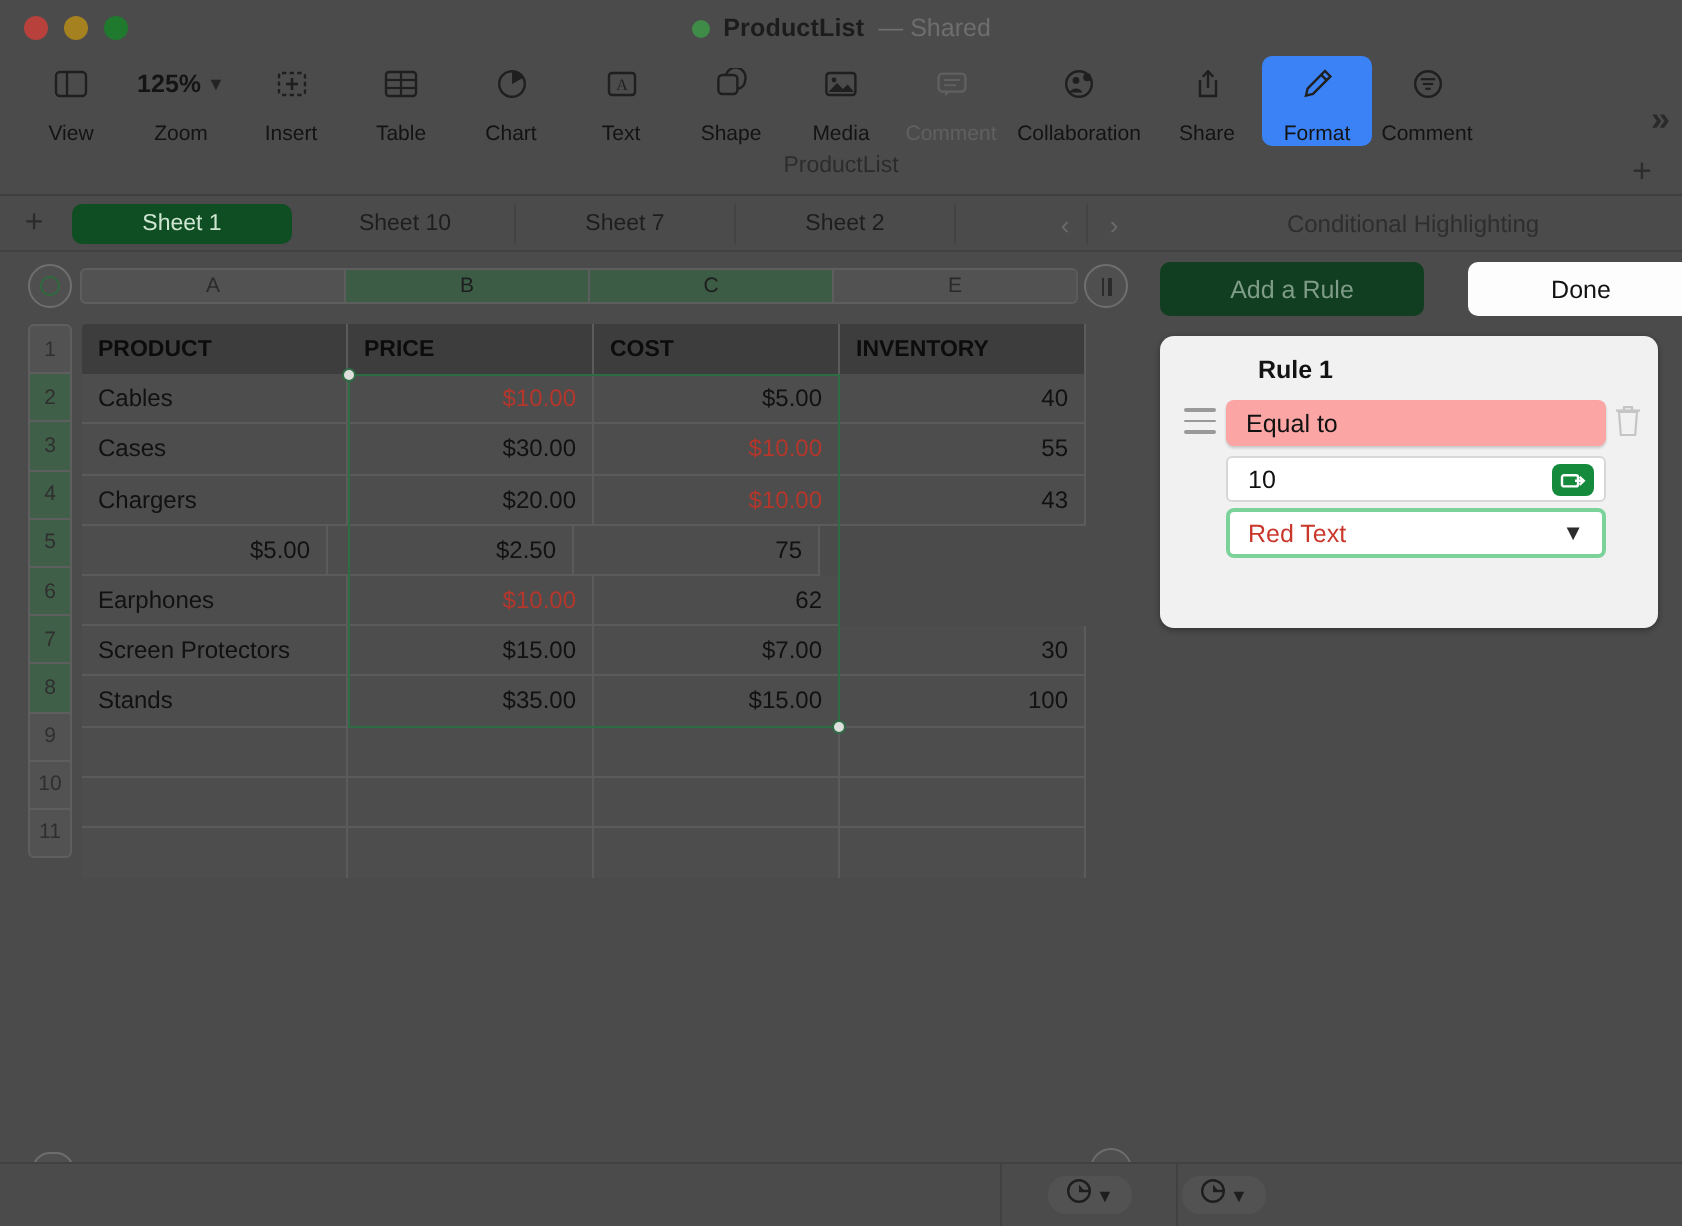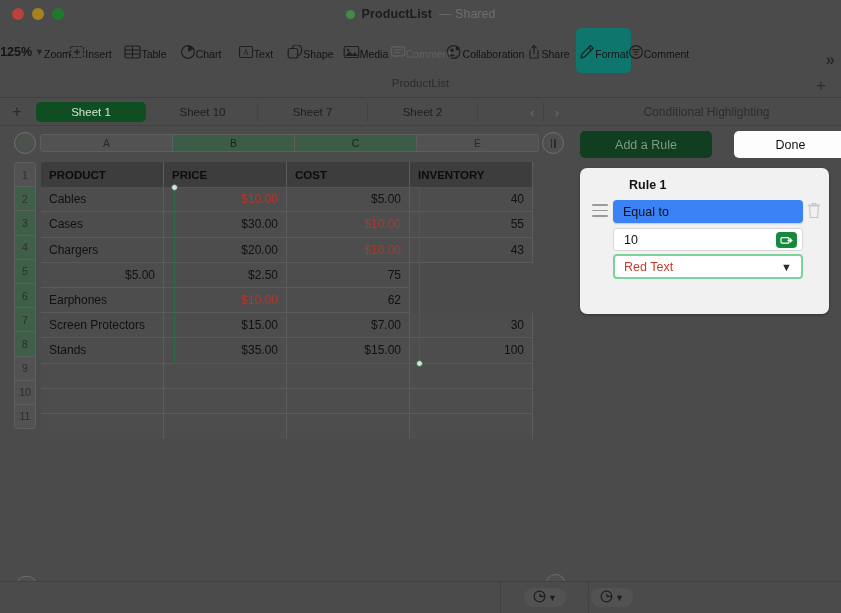--- a/index.html
+++ b/index.html
@@ -30,26 +30,26 @@
   .doc-title { font-size: 12.5px; font-weight: bold; color: #1c1c1c; letter-spacing: .1px; }
   .doc-shared { font-size: 12.5px; color: #6e6e6e; }
 
   
   .toolbar {
     position: absolute; left: 0; top: 28px; width: 841px; height: 45px;
     background: #4b4b4b;
   }
   .tb-items { position: absolute; left: 8px; top: 0; display: flex; align-items: flex-start; }
   .tbitem {
-    width: 55px; height: 45px; display: flex; flex-direction: row;
-    align-items: center; justify-content: center; padding-top: 3px;
+    width: 55px; height: 45px; display: flex; flex-direction: column;
+    align-items: center; justify-content: space-between; padding-top: 3px;
     border-radius: 5px; cursor: default;
   }
   .tbitem.wide { width: 73px; }
-  .tbitem.active { background: #0f766e; }
+  .tbitem.active { background: #3b82f6; }
   .tbicon { height: 21px; display: flex; align-items: center; justify-content: center; color: #1f1f1f; }
   .tblabel { font-size: 10.5px; color: #131313; margin-top: 3px; white-space: nowrap; }
   .tbitem.dim .tbicon, .tbitem.dim .tblabel { color: #6d6d6d; opacity: .62; }
   .zoomrow { display: flex; align-items: center; gap: 3px; height: 21px; }
   .zoomval { font-size: 12.5px; font-weight: bold; color: #141414; }
   .chev { font-size: 9px; color: #242424; }
   .tb-more {
     position: absolute; right: 8px; top: 22px;
     font-size: 17px; color: #2a2a2a; font-weight: bold; letter-spacing: -2px;
   }
@@ -156,21 +156,21 @@
     font-size: 12px; color: #111; padding: 0 8px; background: #4d4d4d;
     overflow: hidden; white-space: nowrap;
   }
   .grow.head .gcell {
     background: #3d3d3d; font-weight: bold; font-size: 11.5px;
     color: #0c0c0c; justify-content: flex-start; border-bottom: none;
   }
   .gcell.num { justify-content: flex-end; }
   .gcell.red { color: #b5362b; }
   .grow.head .gcell:first-child { border-top-left-radius: 2px; }
-  .c0 { width: 123px; }
+  .c0 { width: 133px; }
   .c1 { width: 123px; }
   .c2 { width: 123px; }
   .c3 { width: 123px; border-right: 1px solid #5b5b5b; }
   .grow:last-child .gcell { border-bottom: none; }
 
   
   .selrect {
     position: absolute; left: 174px; top: 61px; width: 246px; height: 177px;
     border: 1.3px solid #2f6b45; pointer-events: none;
   }
@@ -226,21 +226,21 @@
     position: absolute; left: 12px; top: 36px; width: 16px; height: 13px;
     display: flex; flex-direction: column; justify-content: space-between;
   }
   .drag-handle b { display: block; height: 1.6px; background: #9a9a9a; border-radius: 1px; }
   .trash-icon {
     position: absolute; right: 8px; top: 34px; width: 14px; height: 17px;
     opacity: .42;
   }
   .field-cond {
     position: absolute; left: 33px; top: 32px; width: 190px; height: 23px;
-    background: #3b82f6; border-radius: 4px; display: flex; align-items: center;
+    background: #fca5a5; border-radius: 4px; display: flex; align-items: center;
     padding: 0 10px; font-size: 12.5px; color: #111;
     box-shadow: 0 1px 1.5px rgba(0,0,0,.18);
   }
   .field-value {
     position: absolute; left: 33px; top: 60px; width: 190px; height: 23px;
     background: #fff; border-radius: 3px; display: flex; align-items: center;
     padding: 0 10px; font-size: 12.5px; color: #111;
     border: 1px solid #d7d7d7;
   }
   .cellref-icon {
@@ -283,20 +283,29 @@
     <div class="title-wrap">
       <span class="title-dot"></span>
       <span class="doc-title">ProductList</span>
       <span class="doc-shared">— Shared</span>
     </div>
   </div>
 
   <div class="toolbar">
     <div class="tb-items">
 
+      <div class="tbitem">
+        <span class="tbicon">
+          <svg width="17" height="14" viewBox="0 0 17 14">
+              <rect x="1" y="1" width="15" height="12" rx="2" fill="none" stroke="#1f1f1f" stroke-width="1.2"></rect>
+              <line x1="6.5" y1="1" x2="6.5" y2="13" stroke="#1f1f1f" stroke-width="1.2"></line>
+            </svg>
+        </span>
+        <span class="tblabel">View</span>
+      </div>
 
       <div class="tbitem">
         <span class="zoomrow">
           <span class="zoomval">125%</span>
           <span class="chev">▼</span>
         </span>
         <span class="tblabel">Zoom</span>
       </div>
 
       <div class="tbitem">

